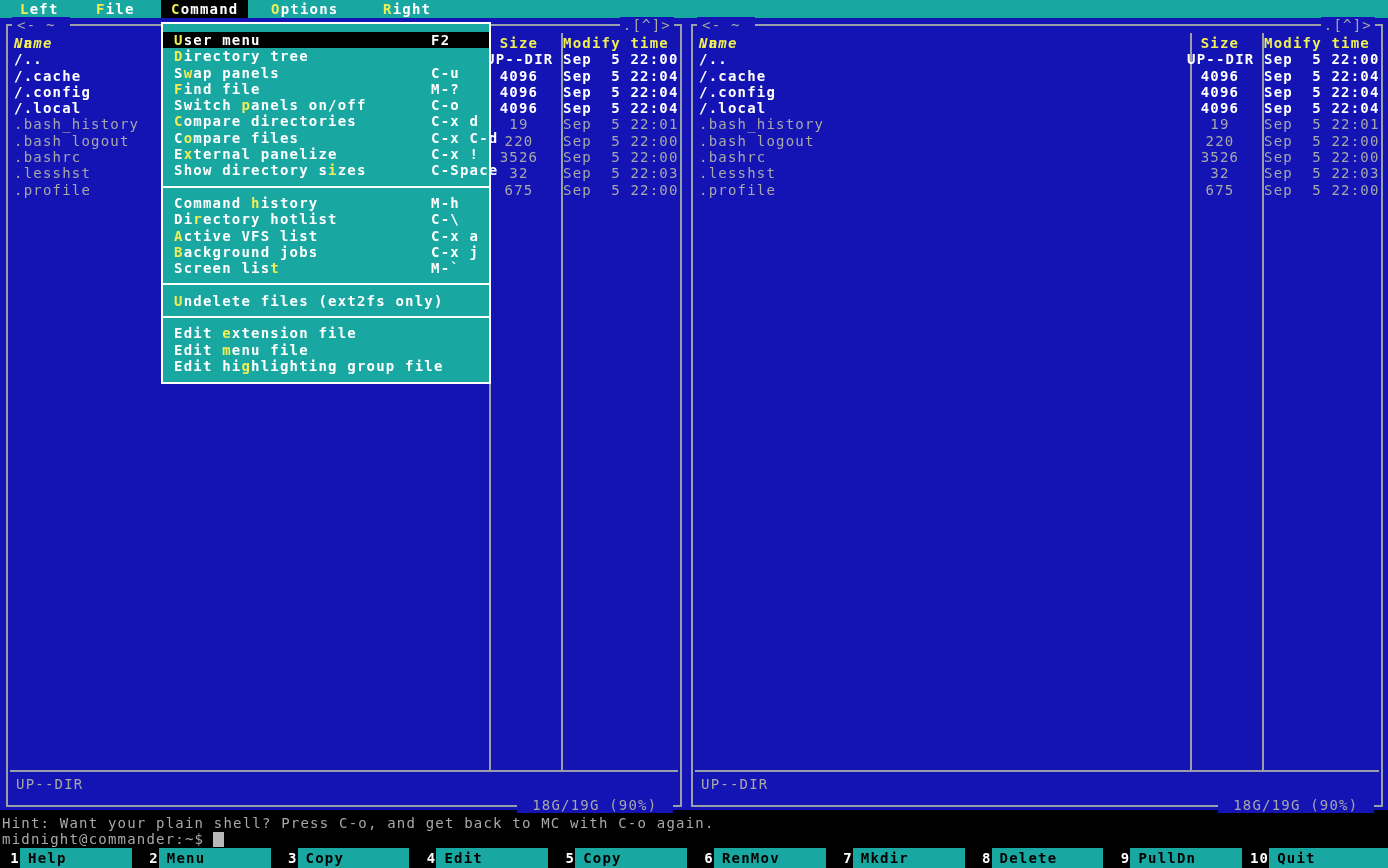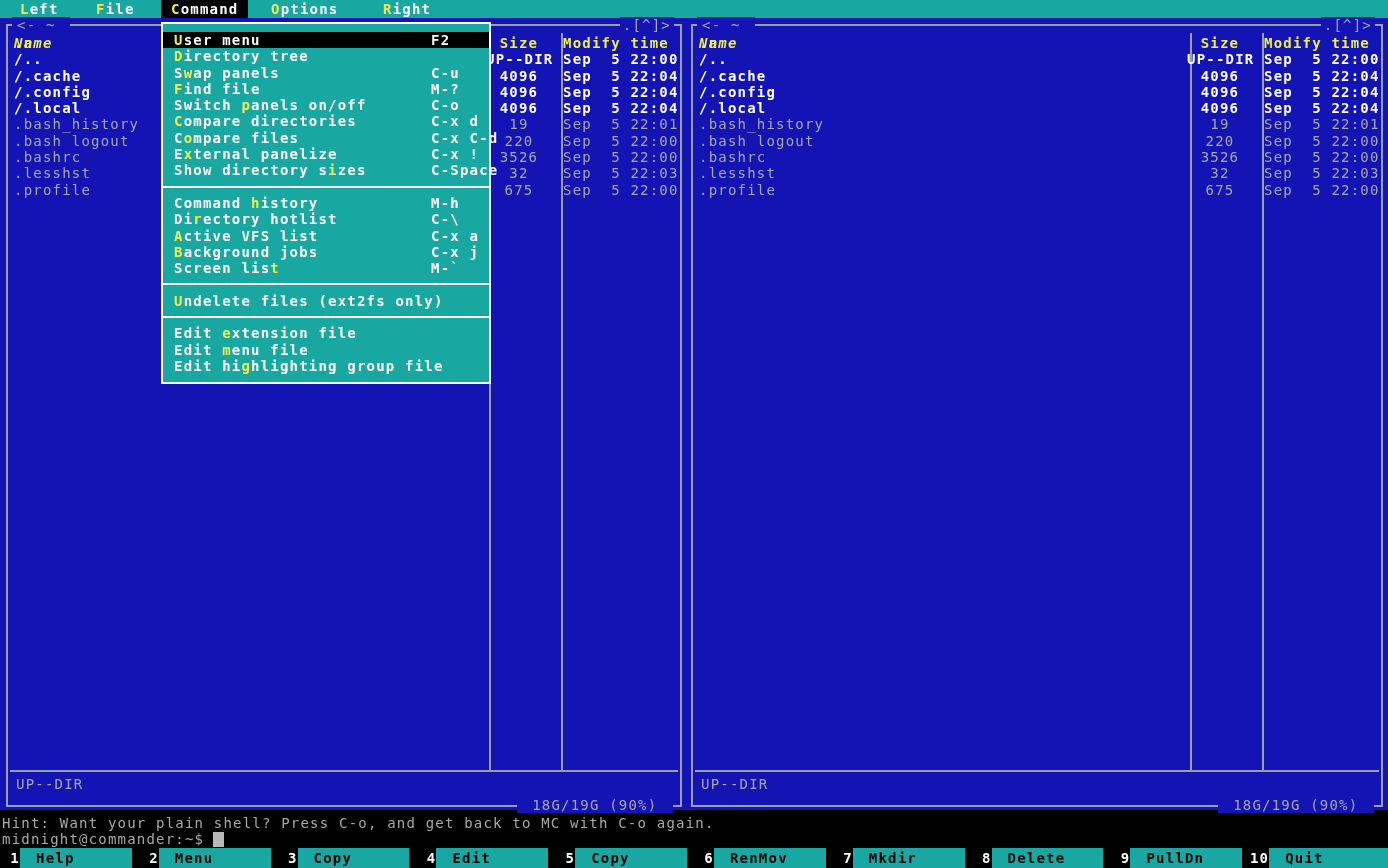--- a/index.html
+++ b/index.html
@@ -41,21 +41,21 @@
   .dd-sep{height:16.3px;position:relative;}
   .dd-sep .line{position:absolute;left:0;right:0;top:7px;height:2px;background:#fff;}
   
   .hintline{position:absolute;left:2px;top:815px;width:1386px;height:16px;line-height:16px;color:#a8a8a8;white-space:pre;}
   .promptline{position:absolute;left:2px;top:831px;width:1386px;height:16px;line-height:16px;color:#a8a8a8;white-space:pre;}
   .cursor{display:inline-block;width:11px;height:15px;background:#b8b8b8;margin-left:9px;vertical-align:text-bottom;}
   
   .keybar{position:absolute;left:0;top:848px;width:1388px;height:20px;background:#000;display:flex;}
   .kb-cell{flex:1;display:flex;height:20px;line-height:20px;}
   .kb-num{width:20px;text-align:right;color:#fff;font-weight:700;white-space:pre;}
-  .kb-label{flex:1;background:#18a7a1;color:#000;font-weight:700;padding-left:16px;margin-right:7px;white-space:pre;}
+  .kb-label{flex:1;background:#18a7a1;color:#000;font-weight:700;padding-left:8px;margin-right:7px;white-space:pre;}
   .kb-cell:last-child .kb-label{margin-right:0;}
 </style>
 </head>
 <body>
 
 <div class="screen">
   <div class="menubar" id="menubar">
       <div class="mb-item" style="left: 20px;"><span class="hot">L</span><span>eft</span></div>
       <div class="mb-item" style="left: 96px;"><span class="hot">F</span><span>ile</span></div>
       <div class="mb-item selected" style="left: 161px;"><span class="hot">C</span><span>ommand</span></div>

